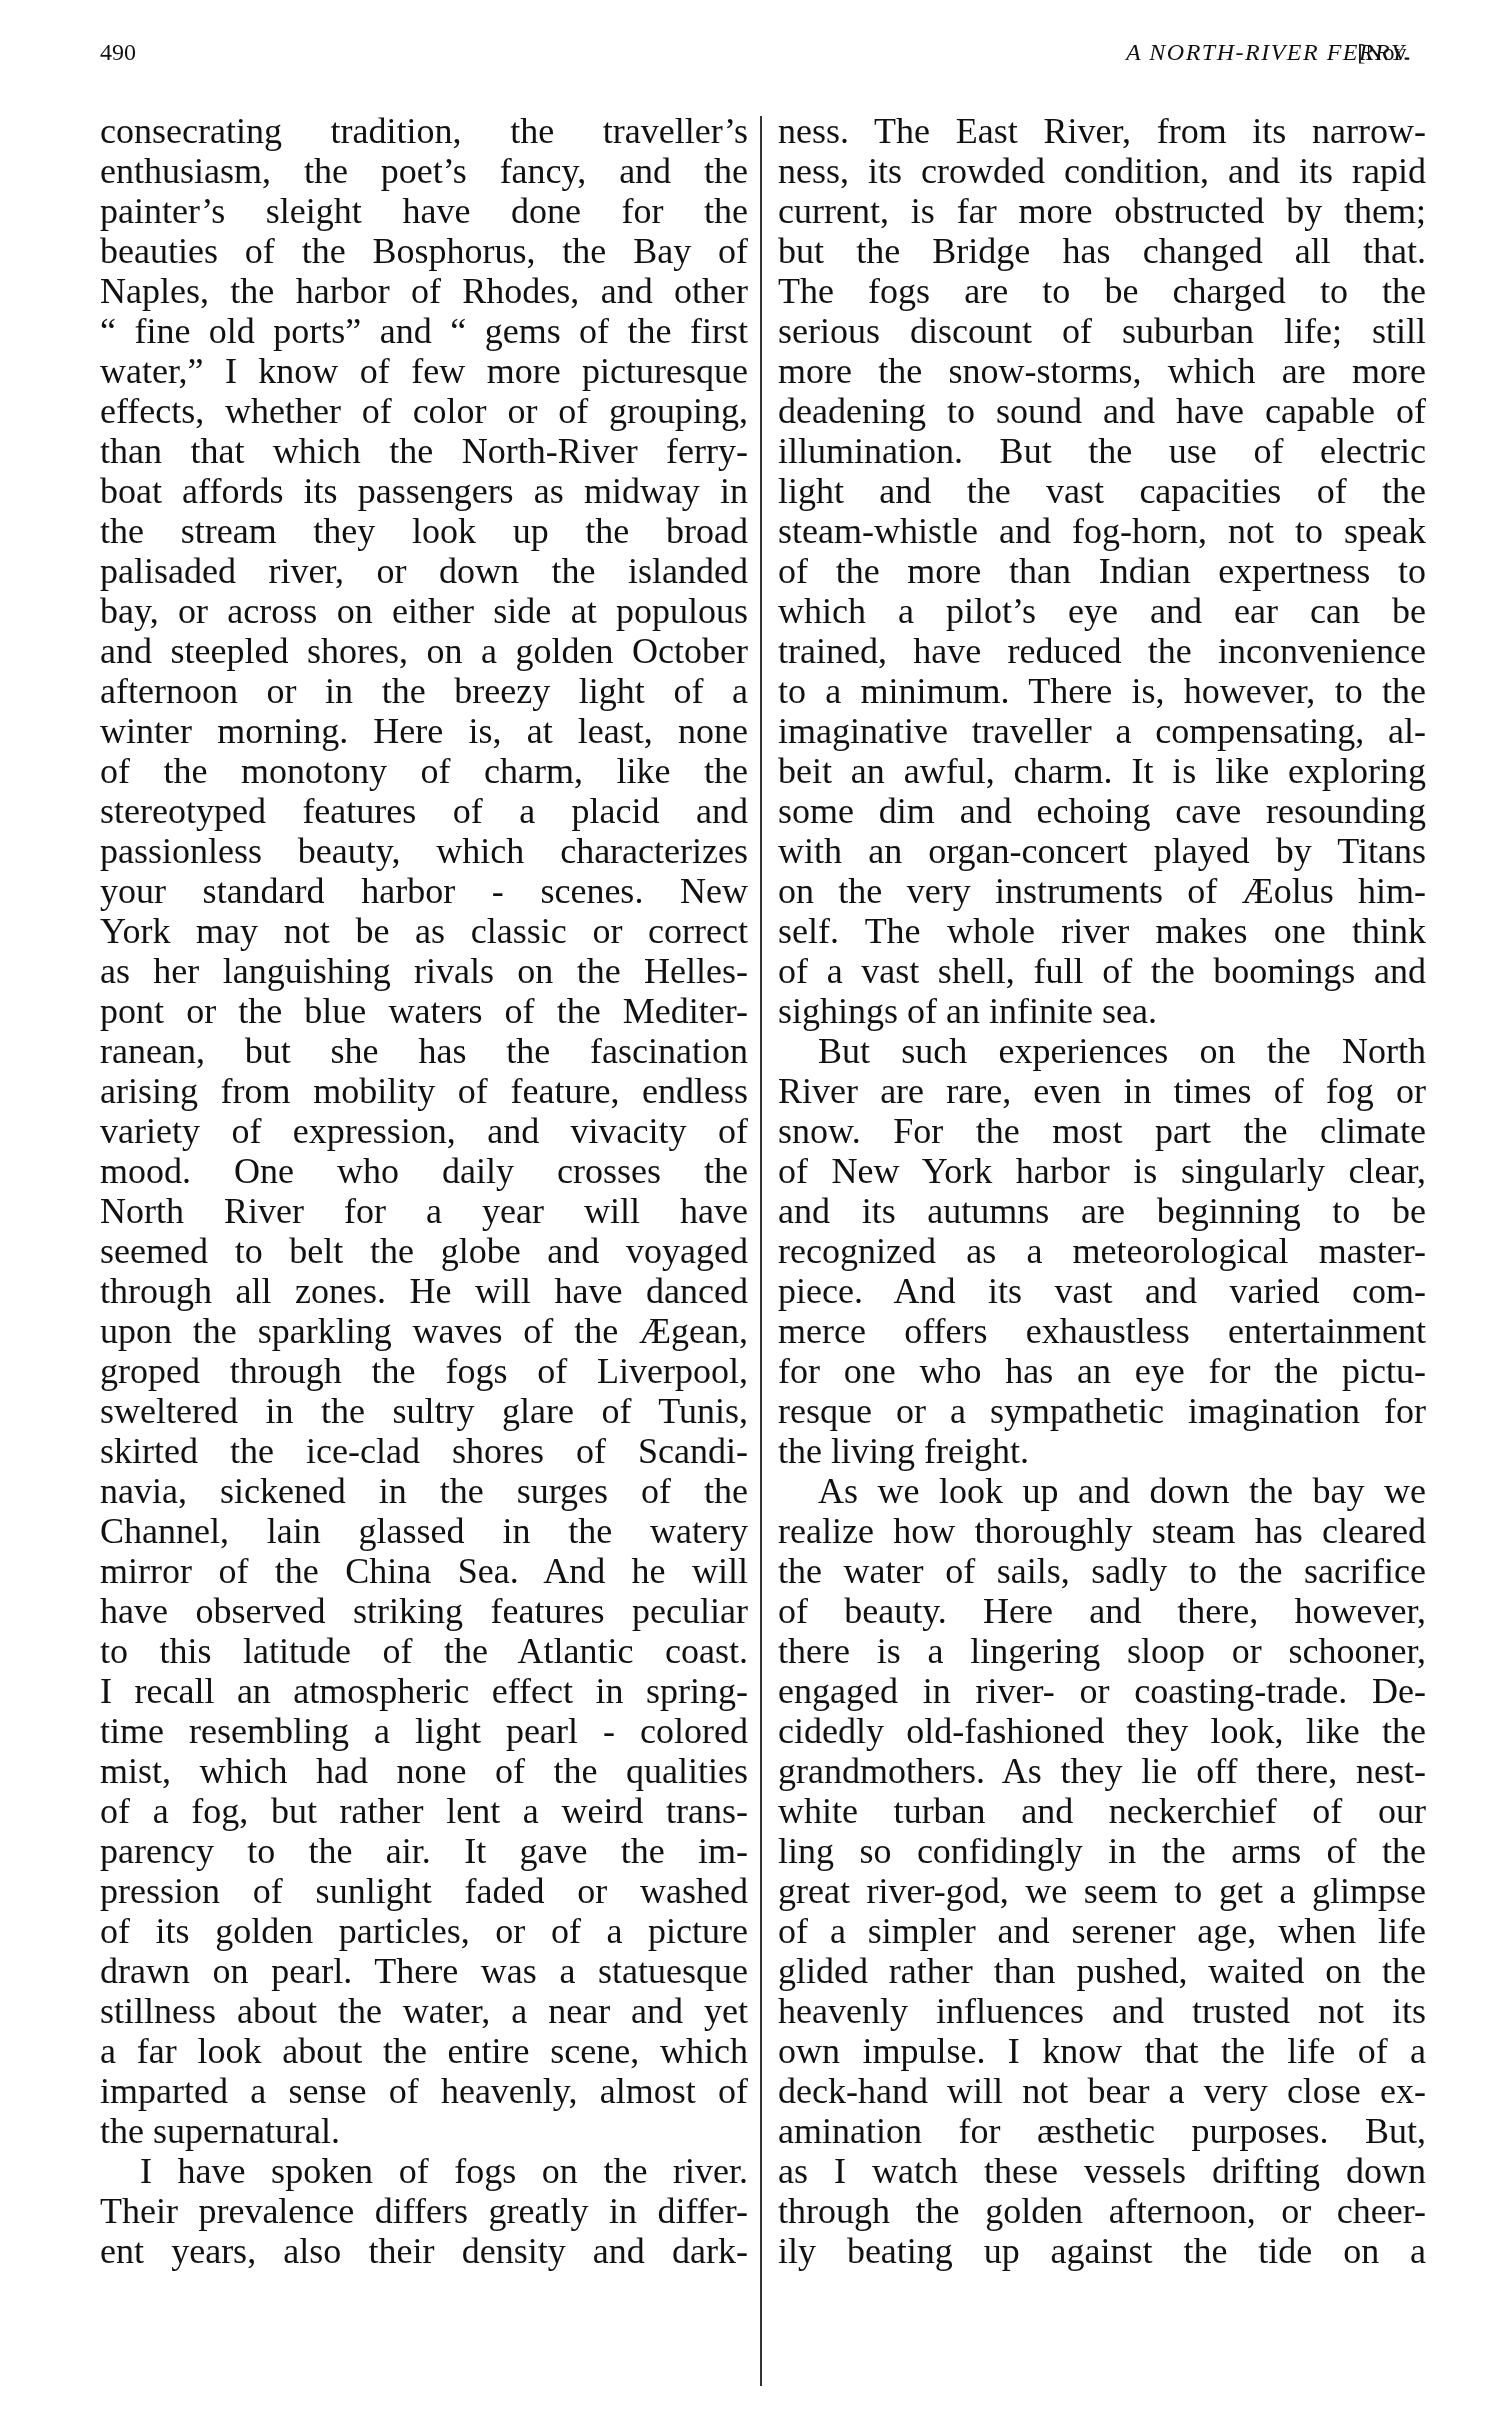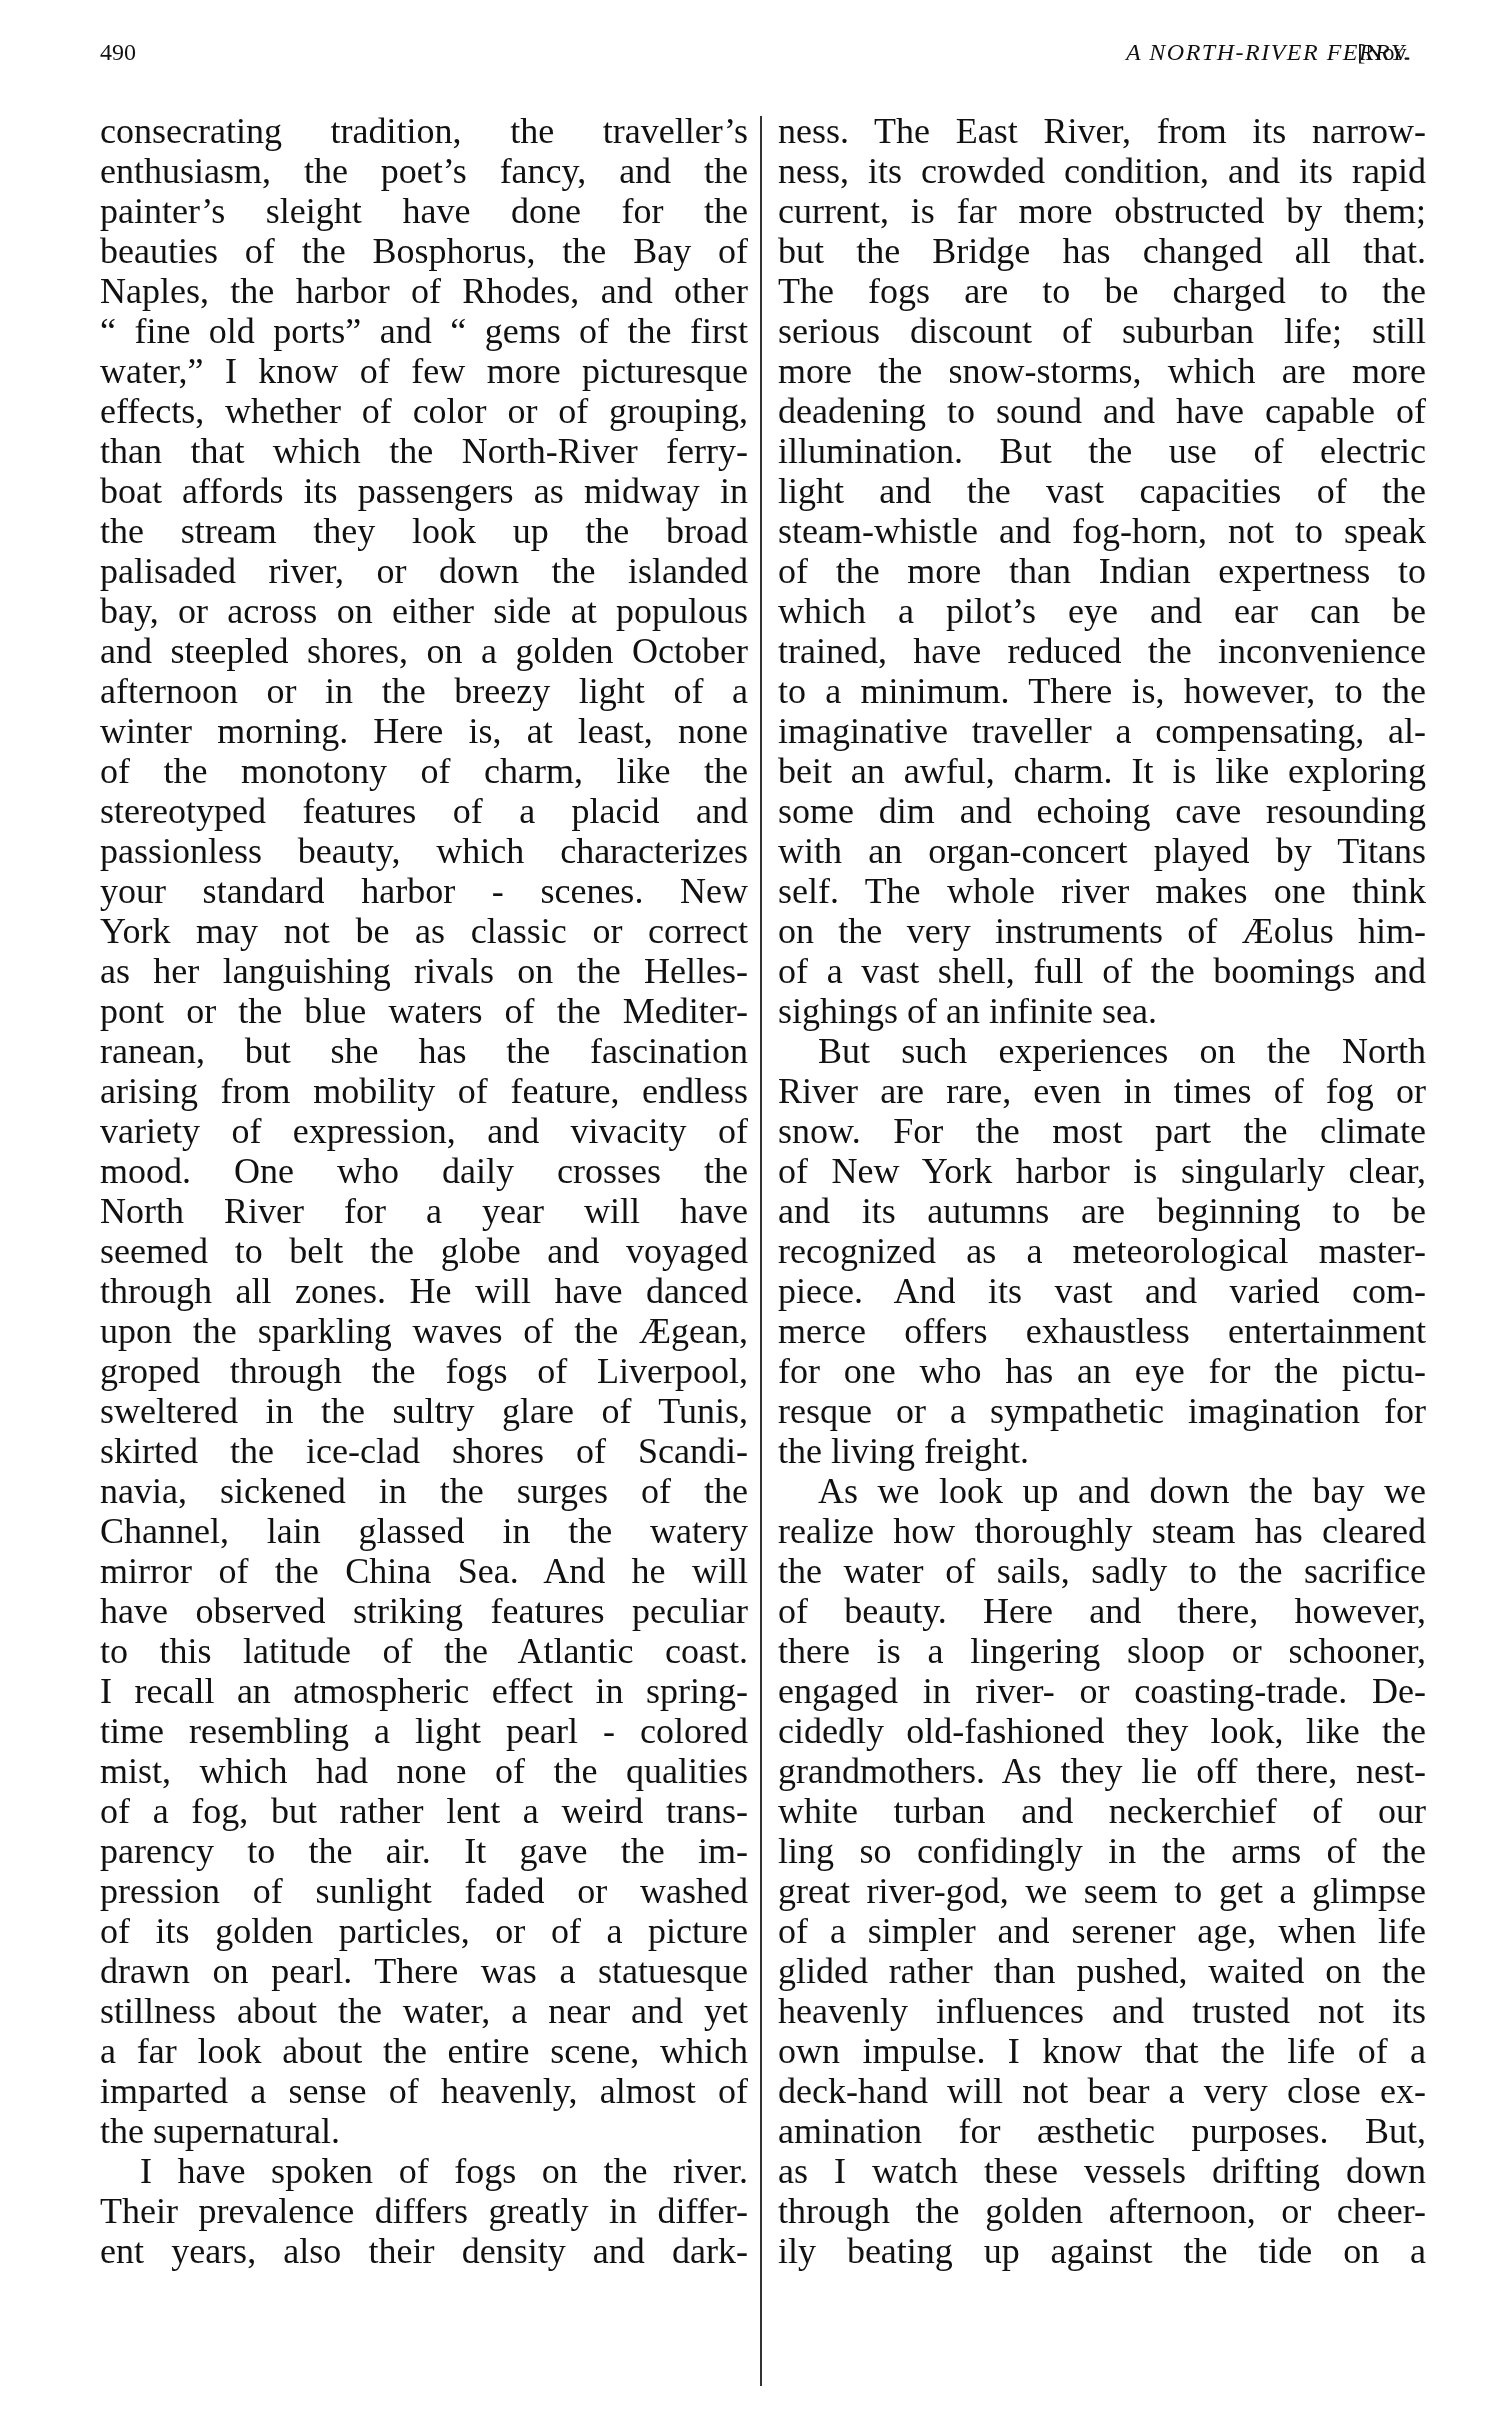--- a/index.html
+++ b/index.html
@@ -130,22 +130,22 @@
     <span class="line">light and the vast capacities of the</span>
     <span class="line">steam-whistle and fog-horn, not to speak</span>
     <span class="line">of the more than Indian expertness to</span>
     <span class="line">which a pilot’s eye and ear can be</span>
     <span class="line">trained, have reduced the inconvenience</span>
     <span class="line">to a minimum. There is, however, to the</span>
     <span class="line">imaginative traveller a compensating, al-</span>
     <span class="line">beit an awful, charm. It is like exploring</span>
     <span class="line">some dim and echoing cave resounding</span>
     <span class="line">with an organ-concert played by Titans</span>
+    <span class="line">on the very instruments of Æolus him-</span>
     <span class="line">self. The whole river makes one think</span>
-    <span class="line">on the very instruments of Æolus him-</span>
     <span class="line">of a vast shell, full of the boomings and</span>
     <span class="line last">sighings of an infinite sea.</span>
     <span class="line indent">But such experiences on the North</span>
     <span class="line">River are rare, even in times of fog or</span>
     <span class="line">snow. For the most part the climate</span>
     <span class="line">of New York harbor is singularly clear,</span>
     <span class="line">and its autumns are beginning to be</span>
     <span class="line">recognized as a meteorological master-</span>
     <span class="line">piece. And its vast and varied com-</span>
     <span class="line">merce offers exhaustless entertainment</span>

